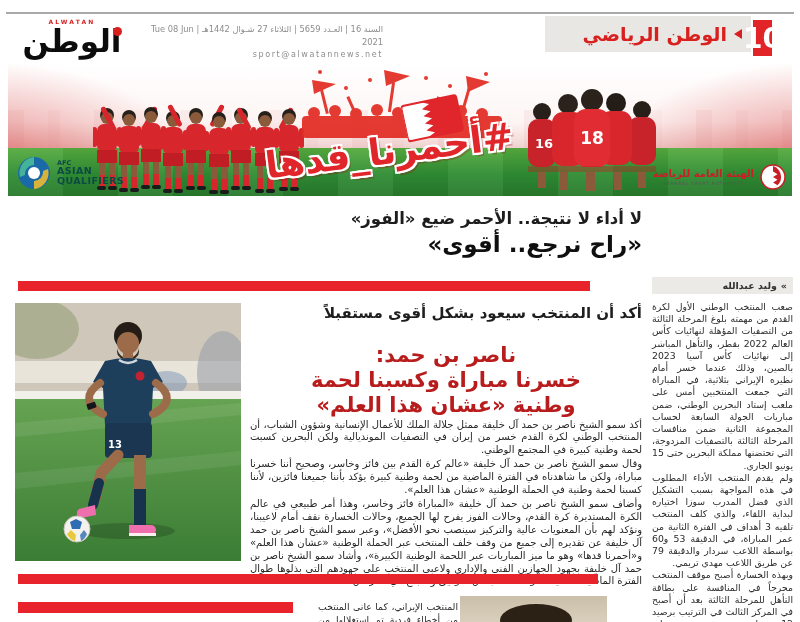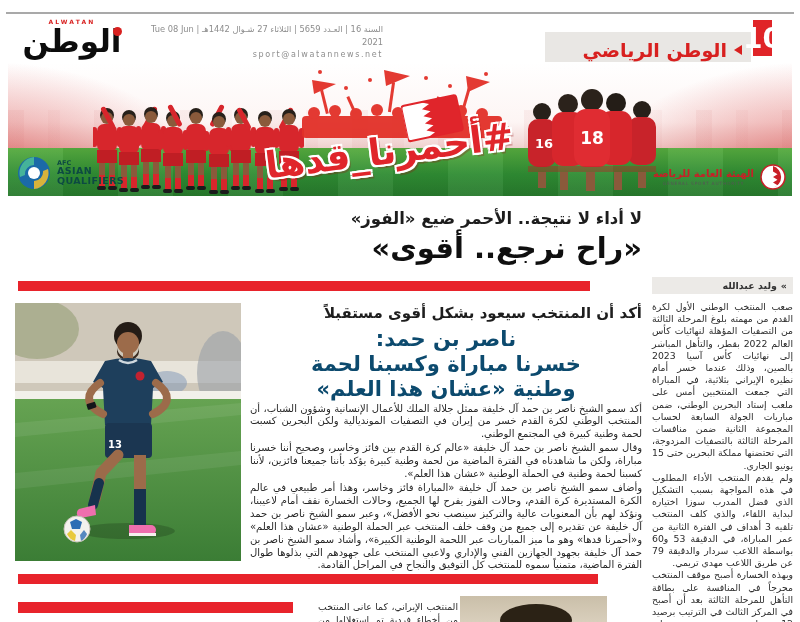--- a/index.html
+++ b/index.html
@@ -10,21 +10,21 @@
   .abs{position:absolute;}
 
   
   #top-rule{left:6px;right:6px;top:12px;height:2px;background:#a9a9a9;}
   #masthead{left:20px;top:18px;width:104px;text-align:center;}
   #masthead .latin{color:#d8201f;font-size:6px;letter-spacing:2.2px;font-weight:bold;}
   #masthead .arabic{font-size:31px;font-weight:800;color:#0c0c0c;line-height:1.05;}
   #masthead .dot{position:absolute;right:2px;top:9px;width:9px;height:9px;border-radius:50%;background:#d8201f;}
   #issue-info{left:133px;top:23px;width:250px;direction:rtl;text-align:right;color:#8d8d8d;font-size:8.3px;line-height:1.55;}
   #issue-info .email{direction:ltr;text-align:right;letter-spacing:1.6px;font-size:8px;unicode-bidi:plaintext;}
-  #section-bar{left:545px;top:32px;width:206px;height:36px;background:#e9e7e4;display:flex;align-items:center;justify-content:flex-end;gap:7px;padding:8px 9px;box-sizing:border-box;}
+  #section-bar{left:545px;top:16px;width:206px;height:36px;background:#e9e7e4;display:flex;align-items:center;justify-content:flex-end;gap:7px;padding:8px 9px;box-sizing:border-box;}
   #section-bar .title{color:#d8201f;font-size:19px;font-weight:bold;direction:rtl;}
   #section-bar .tri{width:0;height:0;border-top:5px solid transparent;border-bottom:5px solid transparent;border-right:8px solid #d8201f;}
   #page-badge{left:753px;top:20px;width:19px;height:36px;background:#e02428;color:#fff;font-size:28px;display:flex;align-items:center;justify-content:center;font-weight:bold;}
 
   
   #banner{left:8px;top:62px;width:784px;height:134px;overflow:hidden;
     background:
       radial-gradient(ellipse 300px 150px at -30px 80%, rgba(210,45,45,.55), rgba(210,45,45,0) 72%),
       radial-gradient(ellipse 300px 150px at 814px 80%, rgba(210,45,45,.55), rgba(210,45,45,0) 72%),
       linear-gradient(to bottom,#ffffff 0%,#fdf5f4 45%,#f3dad8 60%,#eccbc8 66%,#f7e7e5 100%);
@@ -41,33 +41,33 @@
   #afc-logo{left:8px;bottom:5px;display:flex;align-items:center;gap:5px;}
   #afc-logo .txt{line-height:1.05;color:#0d4a42;}
   #afc-logo .t1{font-size:6.5px;font-weight:bold;}
   #afc-logo .t2,#afc-logo .t3{font-size:9.5px;font-weight:800;letter-spacing:.4px;}
   #gsa-logo{right:6px;bottom:6px;display:flex;align-items:center;gap:6px;text-align:center;}
   #gsa-logo .ar{color:#c81f27;font-size:10px;font-weight:bold;direction:rtl;line-height:1;}
   #gsa-logo .en{color:#555;font-size:4.4px;letter-spacing:.8px;margin-top:2px;}
 
   
   #headline-kicker{right:158px;top:209px;left:0;direction:rtl;text-align:right;font-size:16.5px;font-weight:bold;color:#1d1d1d;}
-  #main-headline{right:158px;top:231px;left:0;direction:rtl;text-align:right;font-size:29px;font-weight:800;color:#0f0f0f;}
+  #main-headline{right:158px;top:231px;left:0;direction:rtl;text-align:right;font-size:23px;font-weight:800;color:#0f0f0f;}
 
   
   .redbar{background:#e8232b;}
   #red-bar-top{left:18px;top:281px;width:572px;height:10px;}
   #red-bar-bottom{left:18px;top:574px;width:580px;height:10px;}
   #bottom-left-bar{left:18px;top:602px;width:275px;height:11px;}
 
   
   #article-photo{left:15px;top:303px;width:226px;height:258px;overflow:hidden;background:#cfc8ba;}
   #article-col{left:250px;top:304px;width:392px;direction:rtl;}
-  #article-kicker{font-size:15px;font-weight:bold;color:#1e1e1e;text-align:right;margin-bottom:5px;}
-  .article-title{text-align:center;font-weight:800;color:#0c4a6e;font-size:21px;line-height:1.2;}
+  #article-kicker{font-size:15px;font-weight:bold;color:#1e1e1e;text-align:right;margin-bottom:21px;}
+  .article-title{text-align:center;font-weight:800;color:#b91c1c;font-size:21px;line-height:1.2;}
   #article-body{font-size:10px;line-height:12.9px;text-align:justify;color:#272727;}
   #article-body p{margin:0 0 1px 0;}
 
   
   #side-col{left:652px;top:277px;width:141px;direction:rtl;}
   #byline-box{background:#eceae7;padding:3px 6px 3px 4px;font-size:9.5px;font-weight:bold;color:#333;display:flex;gap:4px;align-items:center;}
   #side-body{margin-top:7px;font-size:9.3px;line-height:12.2px;text-align:justify;color:#2b2b2b;}
   #side-body p{margin:0;}
 
   

